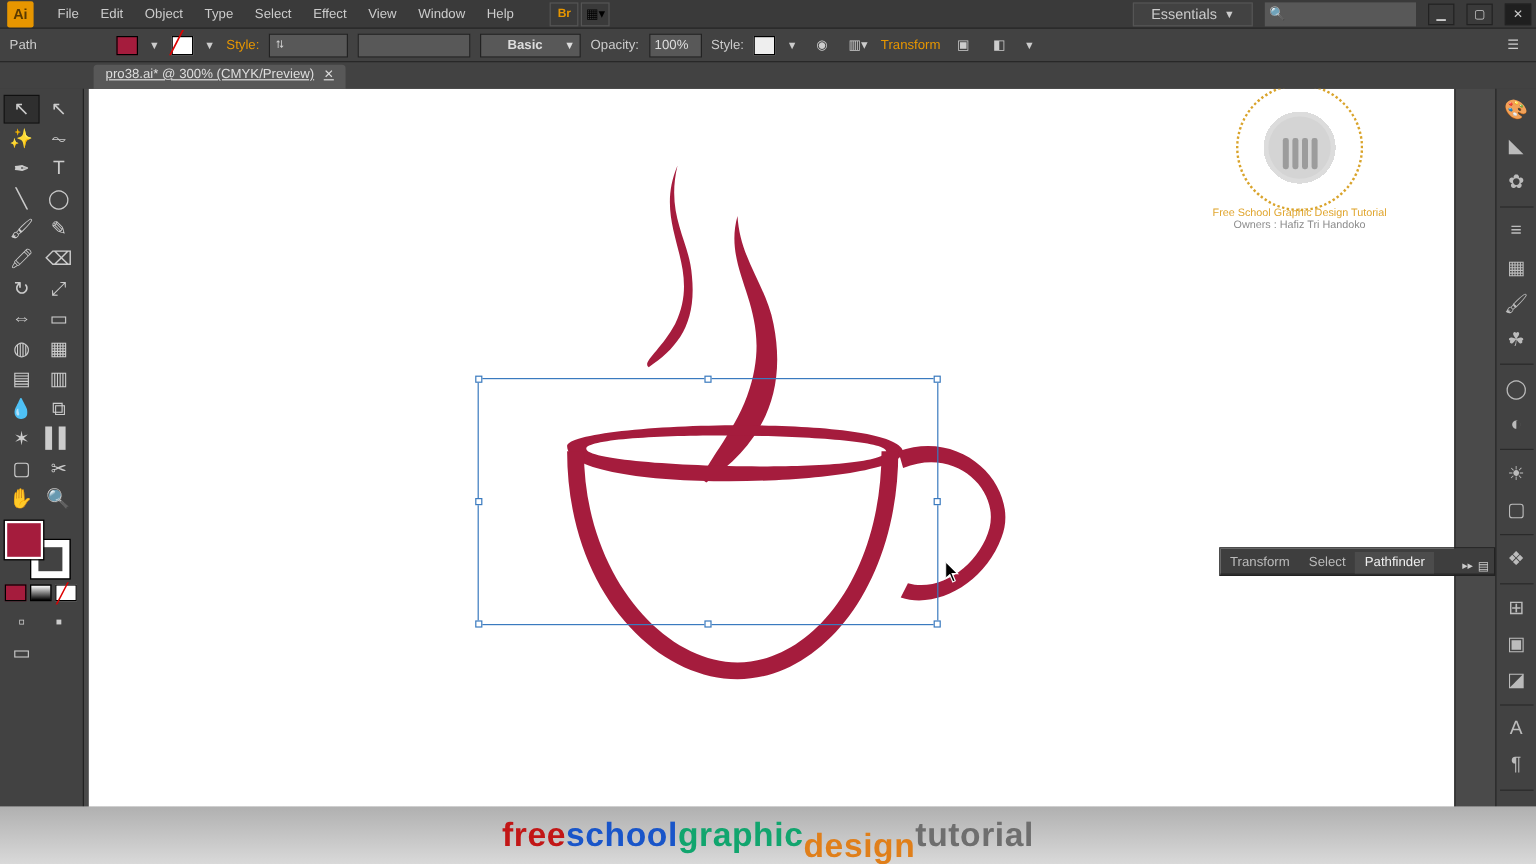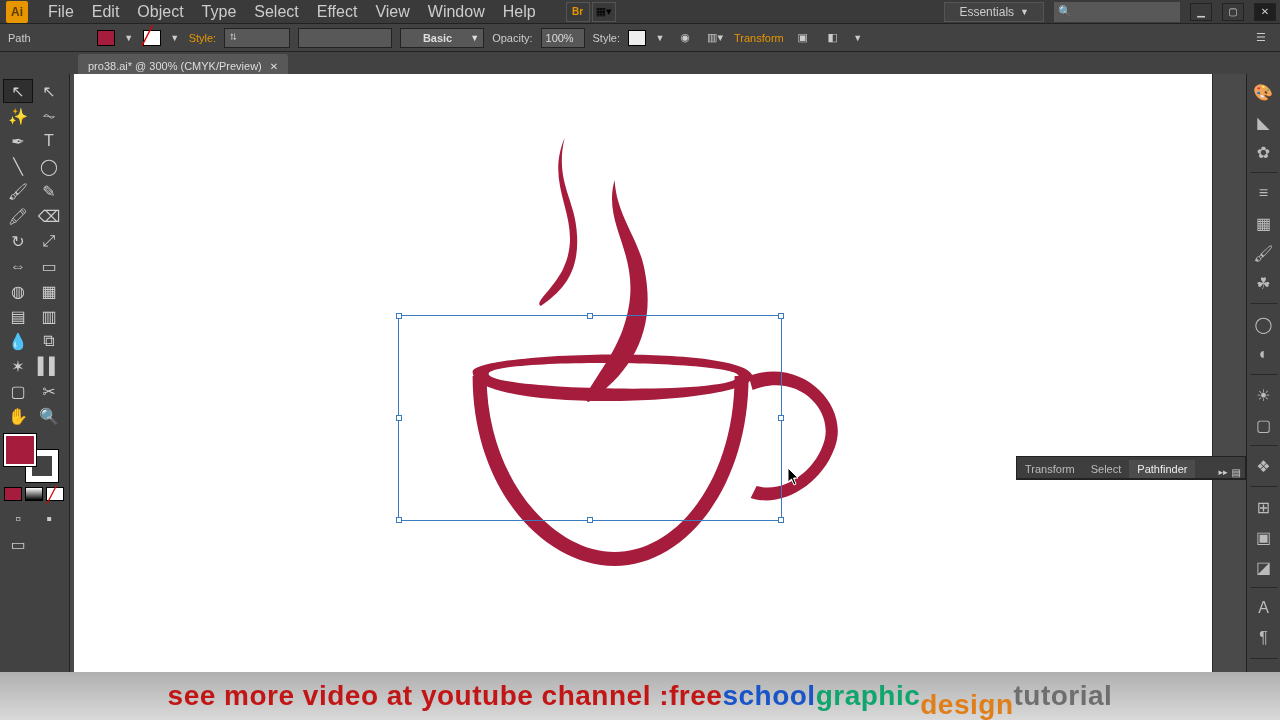--- a/index.html
+++ b/index.html
@@ -1,40 +1,40 @@
 <!DOCTYPE html>
 <html><head>
 <meta charset="utf-8">
 <style>
 * { margin: 0; padding: 0; box-sizing: border-box; font-family: "Segoe UI", Tahoma, sans-serif; }
 body { width: 1280px; height: 720px; background: #3a3a3a; overflow: hidden; position: relative; }
 
 
 .menubar { height: 24px; background: #3a3a3a; display: flex; align-items: center; padding-left: 6px; gap: 2px; border-bottom: 1px solid #222; }
 .app-logo { width: 22px; height: 22px; background: #e79600; color: #5a3a00; font-weight: bold; font-size: 12px; display: flex; align-items: center; justify-content: center; border-radius: 2px; margin-right: 10px; }
-.menu-item { color: #ccc; font-size: 16px; padding: 4px 8px; cursor: pointer; }
+.menu-item { color: #ccc; font-size: 11px; padding: 4px 8px; cursor: pointer; }
 .menubar-right { margin-left: auto; display: flex; align-items: center; gap: 10px; padding-right: 4px; }
 .workspace-switch { color: #ccc; font-size: 12px; padding: 2px 14px; border: 1px solid #555; background: #424242; display: flex; align-items: center; gap: 6px; }
 .search-box { width: 126px; height: 20px; background: #585858; display: flex; align-items: center; padding-left: 4px; }
 .win-btn { width: 22px; height: 18px; background: #3a3a3a; border: 1px solid #222; display: flex; align-items: center; justify-content: center; color: #ccc; font-size: 10px; }
 .win-btn.close { background: #1f1f1f; }
 .small-tool-btn { width: 24px; height: 20px; border: 1px solid #555; display: flex; align-items: center; justify-content: center; }
 
 
 .options-bar { height: 28px; background: #424242; display: flex; align-items: center; padding: 0 8px; gap: 8px; border-bottom: 1px solid #222; font-size: 11px; color: #ccc; }
 .opt-label { color: #e79600; }
 .swatch { width: 18px; height: 16px; border: 1px solid #000; }
 .dropdown-tiny { width: 12px; display:flex; justify-content:center; align-items:center; color:#ccc; font-size:9px; }
 .combo { height: 20px; background: #585858; border: 1px solid #222; display: flex; align-items: center; padding: 0 4px; }
 .options-spacer { flex: 1; }
 .icon-chip { width: 22px; height: 20px; display:flex; align-items:center; justify-content:center; border:1px solid transparent; }
 
 
 .tab-strip { height: 22px; background: #424242; display: flex; align-items: flex-end; padding-left: 78px; }
-.doc-tab { height: 20px; background: #585858; color: #ddd; font-size: 11px; padding: 2px 10px; display: flex; align-items: flex-end; gap: 8px; border-top-left-radius: 3px; border-top-right-radius: 3px; }
+.doc-tab { height: 20px; background: #585858; color: #ddd; font-size: 11px; padding: 2px 10px; display: flex; align-items: flex-start; gap: 8px; border-top-left-radius: 3px; border-top-right-radius: 3px; text-decoration: underline; }
 .tab-close { font-size: 10px; }
 
 
 .main { display: flex; height: calc(720px - 32px - 28px - 22px); }
 
 
 .toolbox { width: 70px; background: #424242; border-right: 1px solid #222; padding: 6px 4px; display: flex; flex-direction: column; gap: 3px; }
 .tool-row { display: flex; gap: 3px; }
 .tool { width: 28px; height: 22px; display: flex; align-items: center; justify-content: center; color: #ccc; position: relative; }
 .tool.selected { background: #2f2f2f; outline: 1px solid #111; }
@@ -335,20 +335,33 @@
     <div class="tool-row">
       <div class="tool">
           <span>▭</span>
         </div>
     </div>
   </div>
 
   <div class="canvas-wrap">
     <div class="canvas">
 
+      <div class="watermark">
+        <div class="ring">
+          <div class="wreath"></div>
+          <div class="pillars">
+              <span></span>
+              <span></span>
+              <span></span>
+              <span></span>
+            </div>
+        </div>
+        <div class="watermark-line1">Free School Graphic Design Tutorial</div>
+        <div class="watermark-line2">Owners : Hafiz Tri Handoko</div>
+      </div>
 
       <svg class="cup-art" width="480" height="470" viewBox="0 0 480 470">
 
         <path d="M200 18 C 178 70, 222 100, 198 150 C 186 172, 170 182, 176 186 C 200 170, 216 150, 212 110 C 210 80, 190 60, 200 18 Z" fill="#a51c3d"></path>
         <path d="M250 60 C 236 110, 284 138, 258 210 C 244 248, 212 278, 224 282 C 268 252, 292 210, 280 150 C 274 118, 252 96, 250 60 Z" fill="#a51c3d"></path>
 
         <path d="M108 252 C 108 232, 380 224, 388 256 C 388 286, 110 294, 108 252 Z
                  M124 254 C 124 270, 372 276, 374 256 C 374 240, 124 238, 124 254 Z" fill="#a51c3d" fill-rule="evenodd"></path>
 
         <path d="M108 256 C 108 370, 180 446, 250 446 C 320 446, 384 368, 384 256
@@ -448,19 +461,18 @@
     <div class="float-tab">Select</div>
     <div class="float-tab active">Pathfinder</div>
     <div class="float-tabs-ctrls">
       <span style="font-size:9px;">▸▸</span>
       <span style="font-size:10px;">▤</span>
     </div>
   </div>
 </div>
 
 <div class="caption">
-  <span class="cap-red">see more video at youtube channel :</span>
   <span class="cap-red"> free </span>
   <span class="cap-blue">school </span>
   <span class="cap-teal">graphic </span>
   <span class="cap-orange">design </span>
   <span class="cap-grey">tutorial</span>
 </div>
 
 </body></html>

